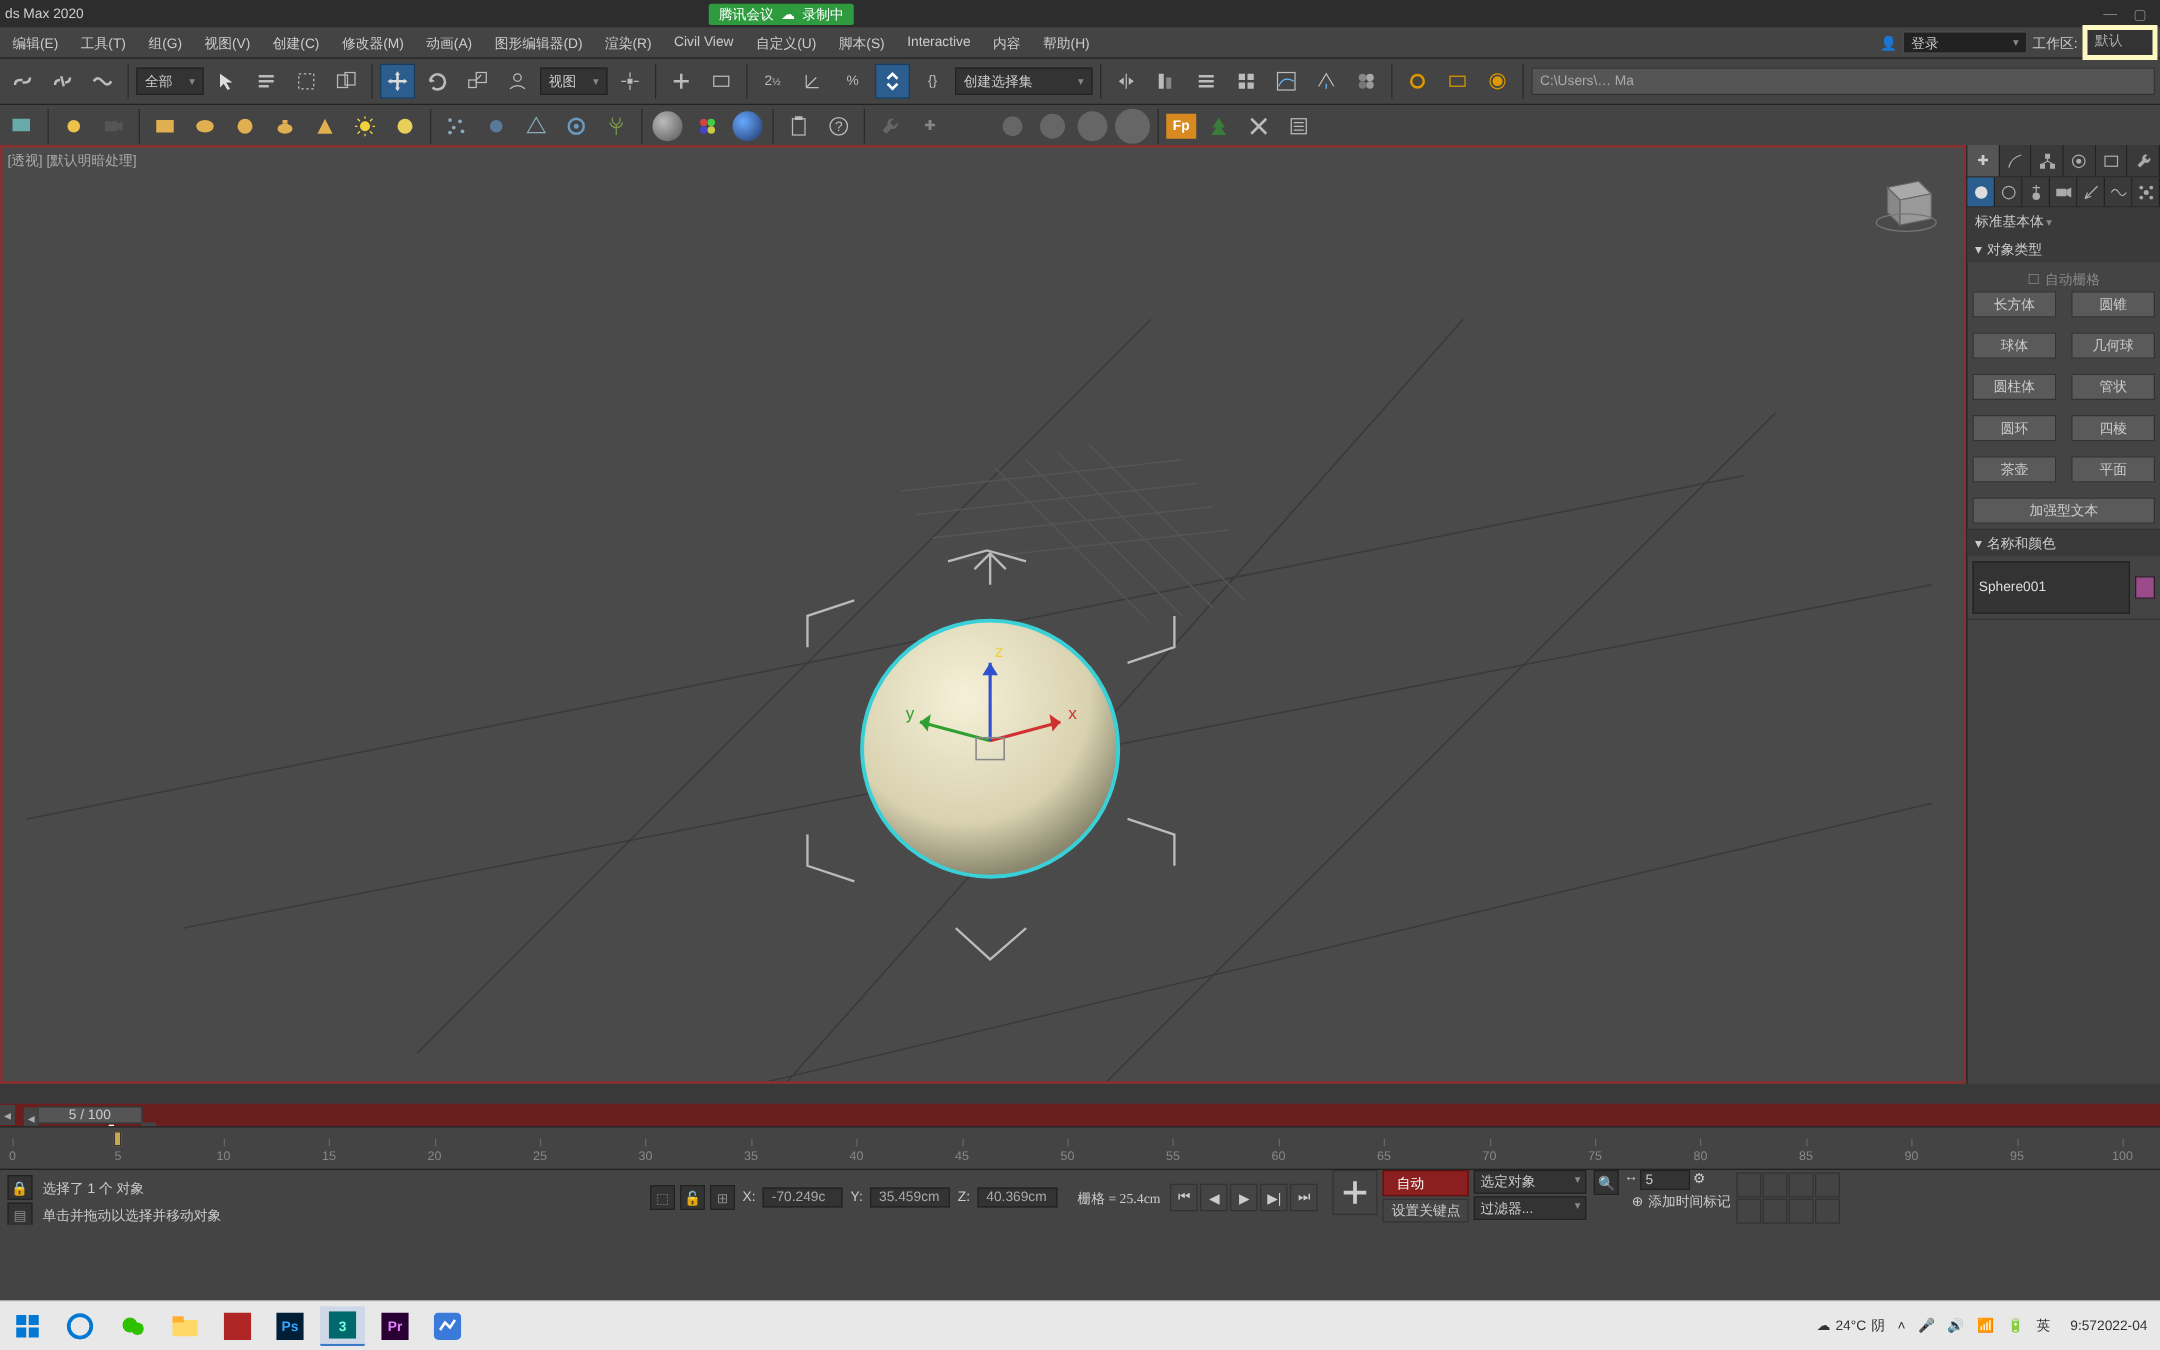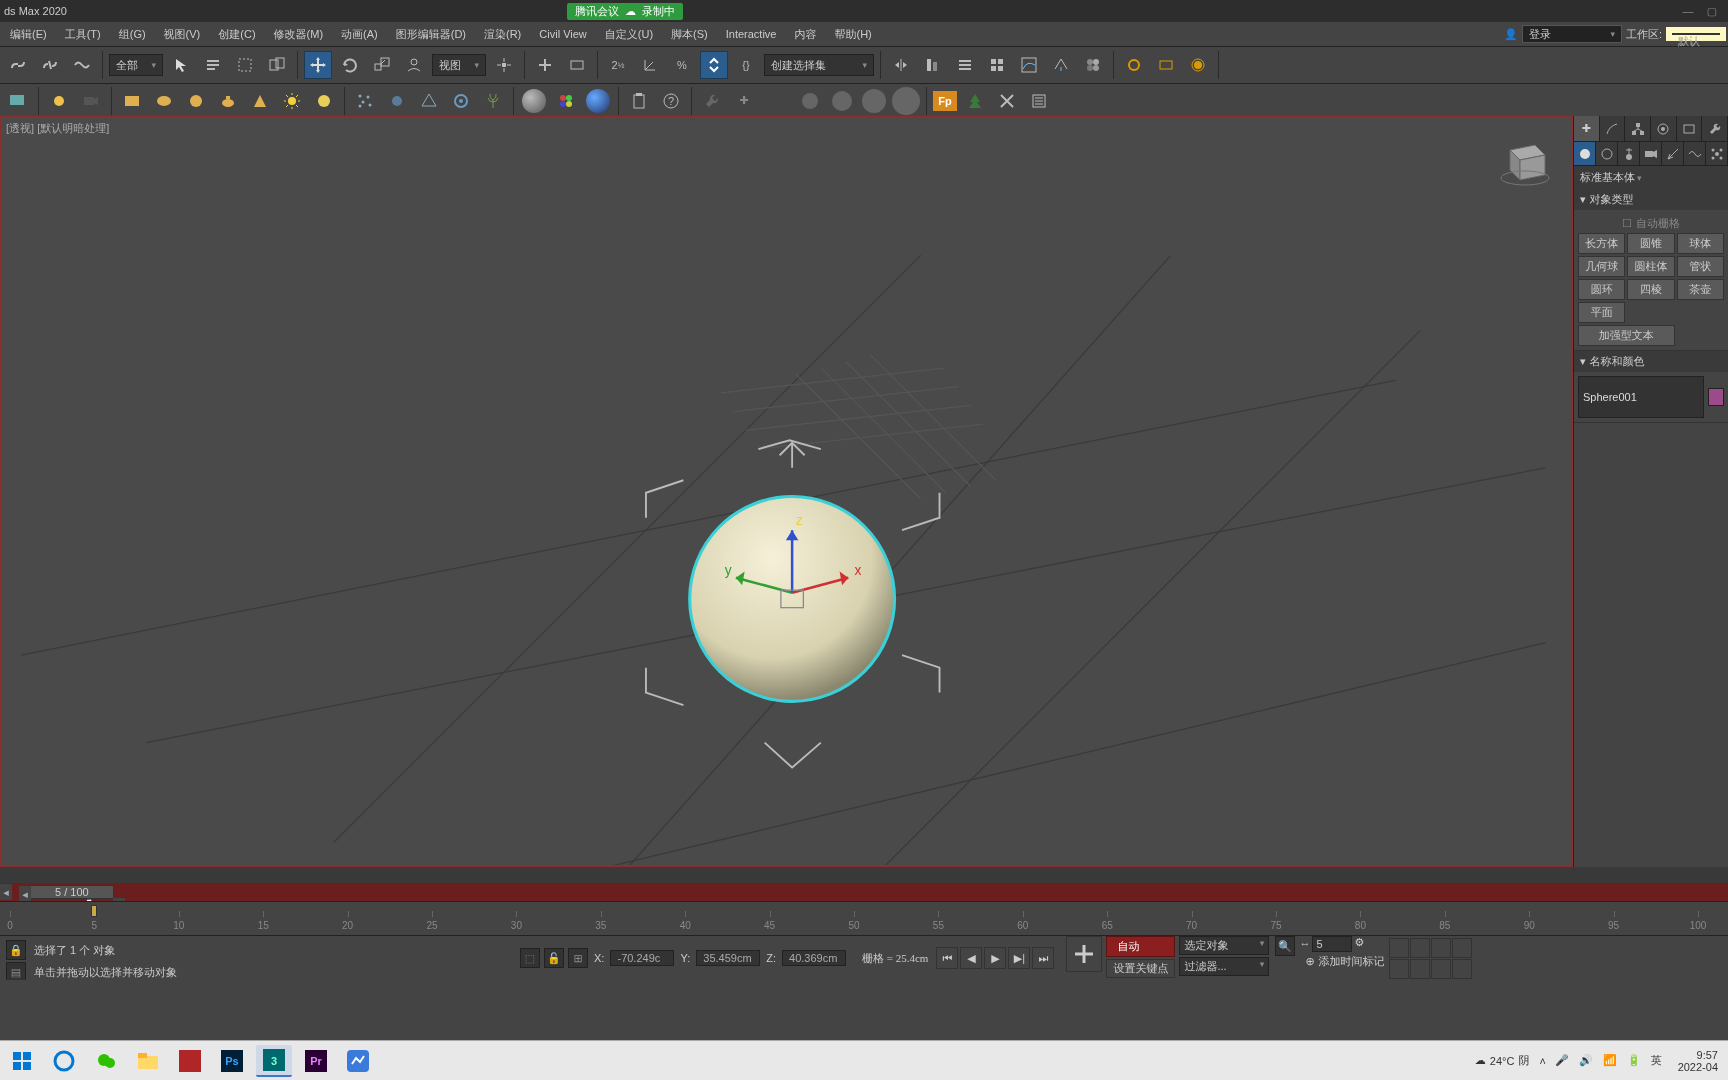--- a/index.html
+++ b/index.html
@@ -9,21 +9,21 @@
 .titlebar { height:22px; background:#2d2d2d; display:flex; align-items:center; padding:0 4px; color:#ccc; }
 .titlebar .spacer { flex:1; }
 .tencent-pill { background:#2f9b3f; color:#fff; padding:1px 8px; border-radius:2px; margin-left:500px; display:flex; align-items:center; gap:6px;}
 .winbtn { width:24px; text-align:center; color:#888;}
 
 
 .menubar { height:24px; background:#444; display:flex; align-items:center; padding:0 2px; gap:2px;}
 .menubar .menuitem { padding:3px 8px; color:#ccc; cursor:default;}
 .menubar .right{margin-left:auto; display:flex; align-items:center;gap:4px;}
 .login-combo{background:#222;border:1px solid #555;padding:1px 6px;color:#ccc;width:100px;height:18px;display:flex;align-items:center;justify-content:space-between;}
-.ws-combo{background:#333;border:6px solid #fef9c3;padding:1px 6px;color:#aaa;width:60px;height:14px;}
+.ws-combo{background:#333;border:4px solid #fef9c3;padding:1px 6px;color:#aaa;width:60px;height:28px;}
 
 
 .maintool { height:38px; background:#444; border-top:1px solid #222; border-bottom:1px solid #222; display:flex; align-items:center; padding:0 4px; gap:4px;}
 .tbtn { width:28px; height:28px; background:#444; border:1px solid transparent; display:flex; align-items:center; justify-content:center; color:#bbb;}
 .tbtn.active{ background:#2b5e8e; border-color:#1a3a55;}
 .combo { background:#333; border:1px solid #222; color:#ccc; height:22px; padding:0 6px; display:flex; align-items:center; justify-content:space-between;min-width:54px;}
 .sepv{width:1px;height:28px;background:#2a2a2a;margin:0 2px;}
 .pathbox{flex:1;background:#555;border:1px solid #333;height:22px;color:#aaa;padding:0 6px;display:flex;align-items:center;}
 
 
@@ -43,21 +43,21 @@
 .cmdtabs .ct{flex:1;display:flex;align-items:center;justify-content:center;background:#3a3a3a;border-right:1px solid #222;}
 .cmdtabs .ct.active{background:#555;}
 .subtabs{height:24px;display:flex;border-bottom:1px solid #222;}
 .subtabs .st{flex:1;display:flex;align-items:center;justify-content:center;background:#3a3a3a;border-right:1px solid #222;}
 .subtabs .st.active{background:#2b5e8e;}
 .panelhdr{padding:4px 6px;background:#3a3a3a;color:#ccc;}
 .rollout{border-bottom:1px solid #333;}
 .rollhdr{padding:3px 6px;background:#3a3a3a;color:#ccc;display:flex;align-items:center;gap:4px;}
 .rollbody{padding:4px;}
 .autogrid{display:flex;align-items:center;justify-content:center;gap:4px;color:#888;padding:2px 0;}
-.objgrid{display:grid;grid-template-columns:1fr 1fr 1fr;gap:2px;}
+.objgrid{display:grid;grid-template-columns:1fr 1fr;gap:12px;}
 .objbtn{background:#5a5a5a;border:1px solid #333;color:#ccc;text-align:center;padding:2px 0;}
 .objbtn.single{grid-column:1/3;}
 .nameinput{background:#333;border:1px solid #222;color:#ddd;width:100%;padding:14px 4px;}
 .colorswatch{width:18px;height:18px;background:#9b4a8a;border:1px solid #222;display:inline-block;vertical-align:middle;margin-left:2px;}
 
 
 .timeslider{position:absolute;left:0;right:0;bottom:179px;height:18px;background:#6b1e1e;display:flex;align-items:center;}
 .tslabel{background:#555;border:1px solid #333;padding:0 24px;color:#ccc;margin-left:30px;position:relative;}
 .tsarrow{position:absolute;width:12px;height:16px;background:#444;color:#aaa;display:flex;align-items:center;justify-content:center;}
 .cursor-arrow{position:absolute;left:85px;bottom:-10px;color:#fff;font-size:14px;pointer-events:none;}
@@ -87,21 +87,21 @@
 .tagbtn{display:flex;align-items:center;gap:4px;color:#ccc;margin-left:6px;}
 .navcluster{display:flex;flex-wrap:wrap;width:90px;gap:1px;align-content:center;margin-left:4px;}
 .navcluster .nb{width:20px;height:20px;background:#444;border:1px solid #333;}
 
 
 .wintaskbar{position:absolute;left:0;right:0;bottom:0;height:40px;background:#e8e8e8;border-top:1px solid #aaa;display:flex;align-items:center;padding:0 4px;gap:6px;}
 .appicon{width:36px;height:32px;display:flex;align-items:center;justify-content:center;border-radius:2px;}
 .appicon.active{background:#cfd8e8;border-bottom:2px solid #3a78c8;}
 .tray{margin-left:auto;display:flex;align-items:center;gap:10px;color:#333;}
 .weather{display:flex;align-items:center;gap:4px;color:#333;}
-.clock{display:flex;flex-direction:column;align-items:flex-end;color:#333;font-size:11px;line-height:12px;padding:0 6px;}
+.clock{display:flex;flex-direction:row;align-items:flex-end;color:#333;font-size:11px;line-height:12px;padding:0 6px;}
 
 
 .tri::after{content:"▾";font-size:9px;margin-left:2px;color:#888;}
 
 svg{display:block;}
 </style>
 </head>
 <body>
 
 <div class="titlebar">
@@ -306,20 +306,21 @@
         <rect x="2" y="4" width="12" height="8" stroke="#d90" fill="none"></rect>
       </svg>
     </div>
   <div class="tbtn">
       <svg width="16" height="16">
         <circle cx="8" cy="8" r="4" fill="#d90"></circle>
         <circle cx="8" cy="8" r="6" stroke="#d90" fill="none"></circle>
       </svg>
     </div>
   <div class="sepv"></div>
+  <div class="pathbox">C:\Users\…  Ma</div>
 </div>
 
 <div class="sectool">
   <div class="ibtn">
       <svg width="20" height="20">
         <rect x="2" y="4" width="14" height="10" fill="#6aa"></rect>
       </svg>
     </div>
   <div class="sepv"></div>
   <div class="ibtn">

